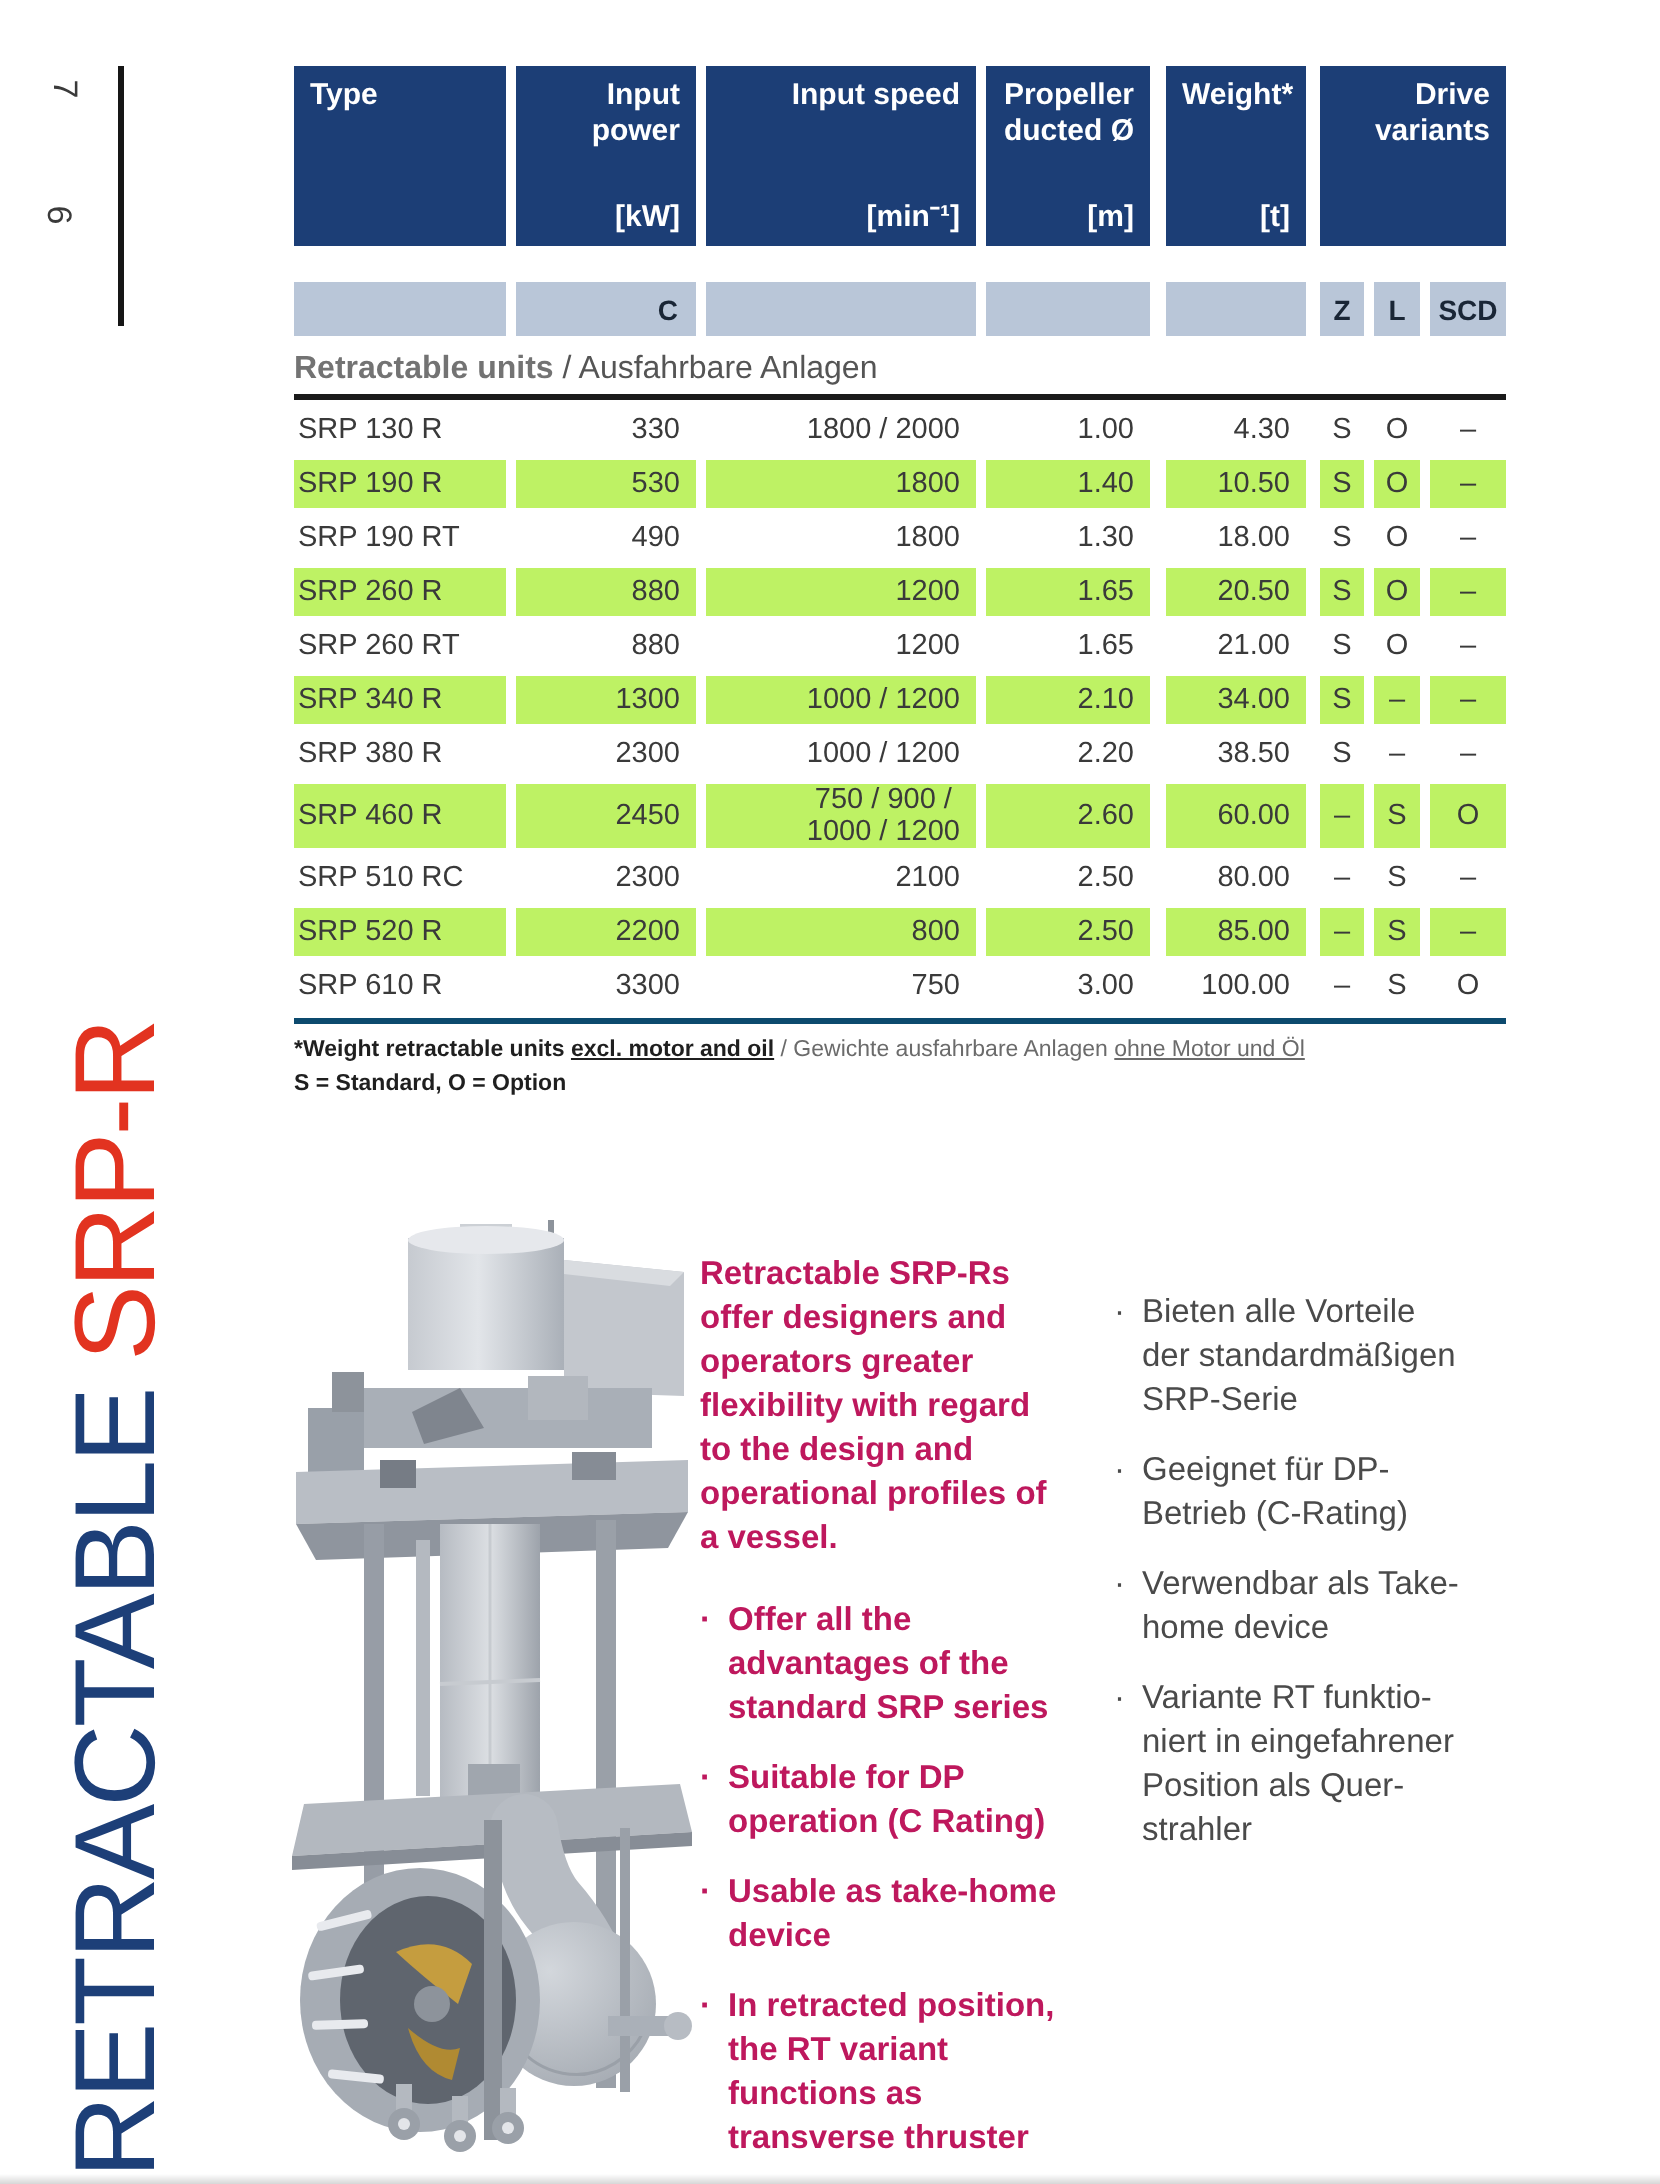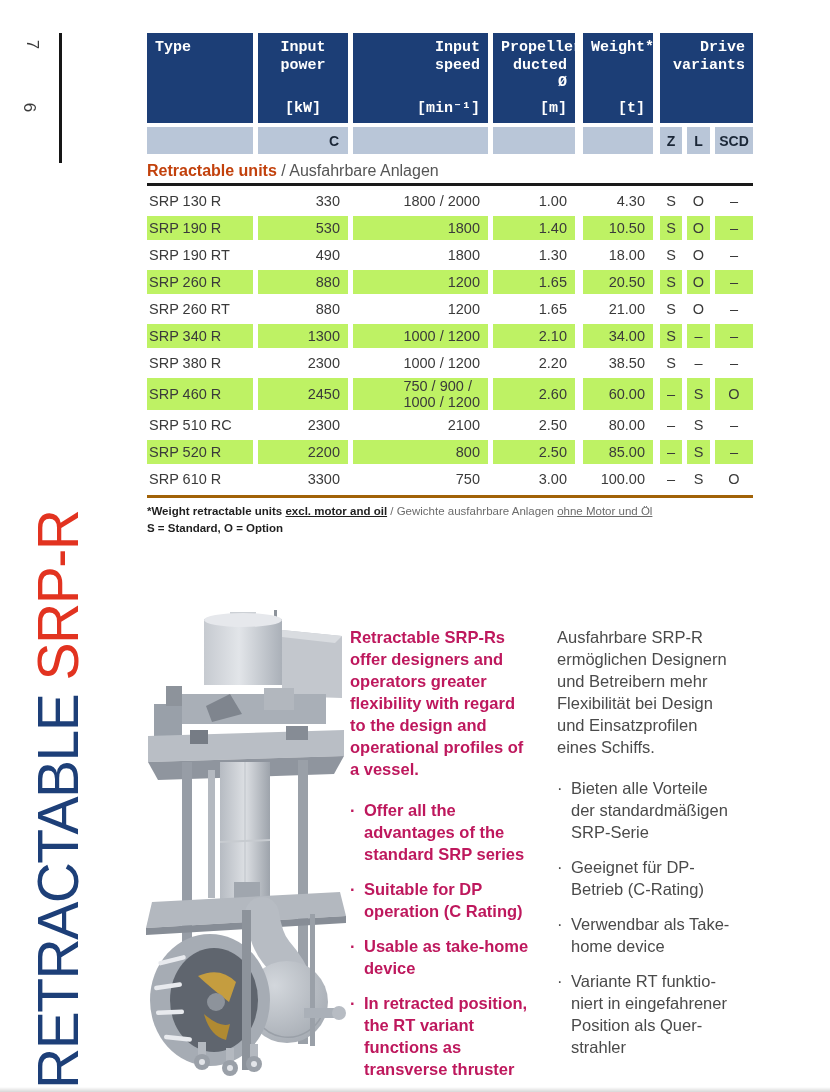--- a/index.html
+++ b/index.html
@@ -23,53 +23,53 @@
   }
   .vt-navy { color:#1d3f78; }
   .vt-red  { color:#e23320; }
 
   
   .spec-table { position:absolute; left:147px; top:33px; width:606px; }
   .tgrid {
     display:grid;
     grid-template-columns:106px 5px 90px 5px 135px 5px 82px 8px 70px 7px 22px 5px 23px 5px 38px;
   }
-  .thead { margin-bottom:4px;font-family:Liberation Mono, monospace; }
+  .thead { margin-bottom:18px; }
   .hbox {
     background:#1c3e76; color:#ffffff; font-weight:bold; font-size:15px; line-height:1.18;
     height:90px; display:flex; flex-direction:column; justify-content:space-between;
     padding:6px 8px 5px 8px; text-align:right;
   }
   .hbox.left { text-align:left; }
-  .c1 { grid-column:1; } .c3 { grid-column:3;text-align:center; } .c5 { grid-column:5;padding-left:39px; }
+  .c1 { grid-column:1; } .c3 { grid-column:3; } .c5 { grid-column:5;padding-left:39px; }
   .c7 { grid-column:7; } .c9 { grid-column:9; } .c11 { grid-column:11; }
   .c13 { grid-column:13; } .c15 { grid-column:15; }
   .cdrive { grid-column:11 / 16; }
   .subrow .scell {
     background:#b9c6d8; height:27px; display:flex; align-items:center;
     font-size:14px; font-weight:bold; color:#1a2636;
   }
   .scell.num { justify-content:flex-end; padding-right:9px; }
   .scell.mid { justify-content:center; }
 
   .section-title {
     margin-top:8px; font-size:16px; color:#555;
     border-bottom:3px solid #1a1a1a; padding-bottom:3px;
   }
-  .section-title .en { font-weight:bold; color:#c2410c;text-align:center; }
-
-  .rows { margin-top:3px; border-bottom:3px solid #a16207; padding-bottom:1px; }
+  .section-title .en { font-weight:bold; color:#737373;text-align:center; }
+
+  .rows { margin-top:3px; border-bottom:3px solid #0c4a6e; padding-bottom:1px; }
   .row { margin-bottom:3px; }
   .cell {
     min-height:24px; display:flex; align-items:center;
     font-size:14.5px; color:#3a3a3a;
   }
   .row.shaded .cell { background:#bef264; }
   .cell.type { padding-left:2px; }
-  .cell.num  { justify-content:flex-end; padding-right:8px; text-align:left; white-space:pre-line; }
+  .cell.num  { justify-content:flex-end; padding-right:8px; text-align:center; white-space:pre-line; }
   .cell.mid  { justify-content:center; }
 
   .footnote { margin-top:5px; font-size:11.5px; line-height:1.45; color:#6b6b6b; }
   .fn-en { color:#1f1f1f; font-weight:bold; }
   .fn-u  { text-decoration:underline; }
   .fn-legend { color:#1f1f1f; font-weight:bold; font-size:11.5px; }
 
   
   .textcol { position:absolute; top:626px; font-size:16.5px; line-height:22px; }
   .col-en { left:350px; width:208px; font-weight:bold; color:#be185d; }
@@ -376,26 +376,20 @@
           <span class="dot">·</span>
           <span class="btext">In retracted position,
 the RT variant
 functions as
 transverse thruster</span>
         </div>
       </div>
   </div>
 
   <div class="textcol col-de">
-    <p class="para">Ausfahrbare SRP-R
-ermöglichen Designern
-und Betreibern mehr
-Flexibilität bei Design
-und Einsatzprofilen
-eines Schiffs.</p>
     <div class="bullets">
         <div class="bullet">
           <span class="dot">·</span>
           <span class="btext">Bieten alle Vorteile
 der standardmäßigen
 SRP-Serie</span>
         </div>
         <div class="bullet">
           <span class="dot">·</span>
           <span class="btext">Geeignet für DP-

